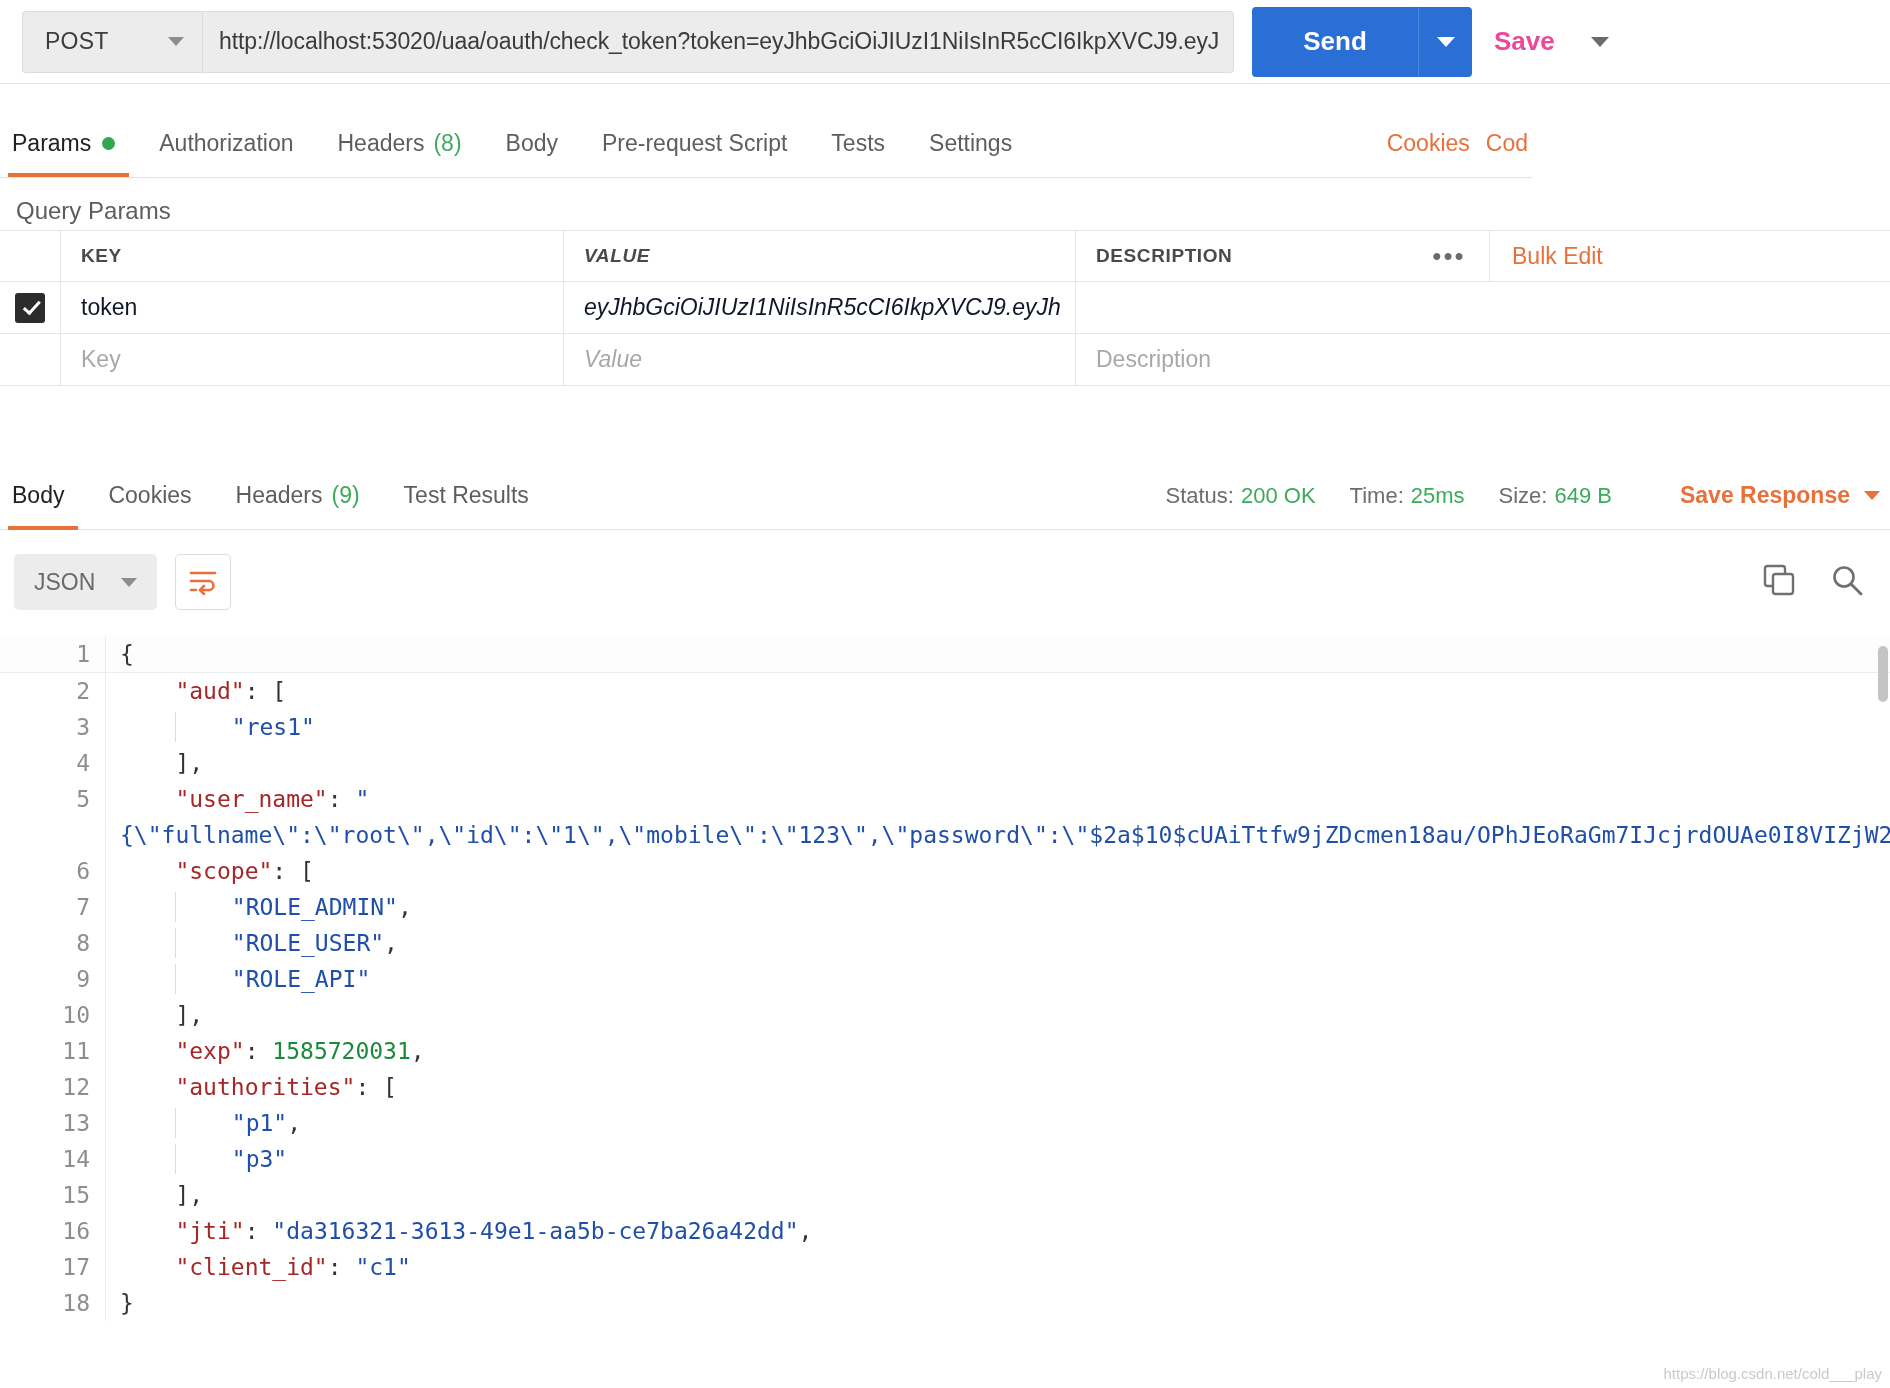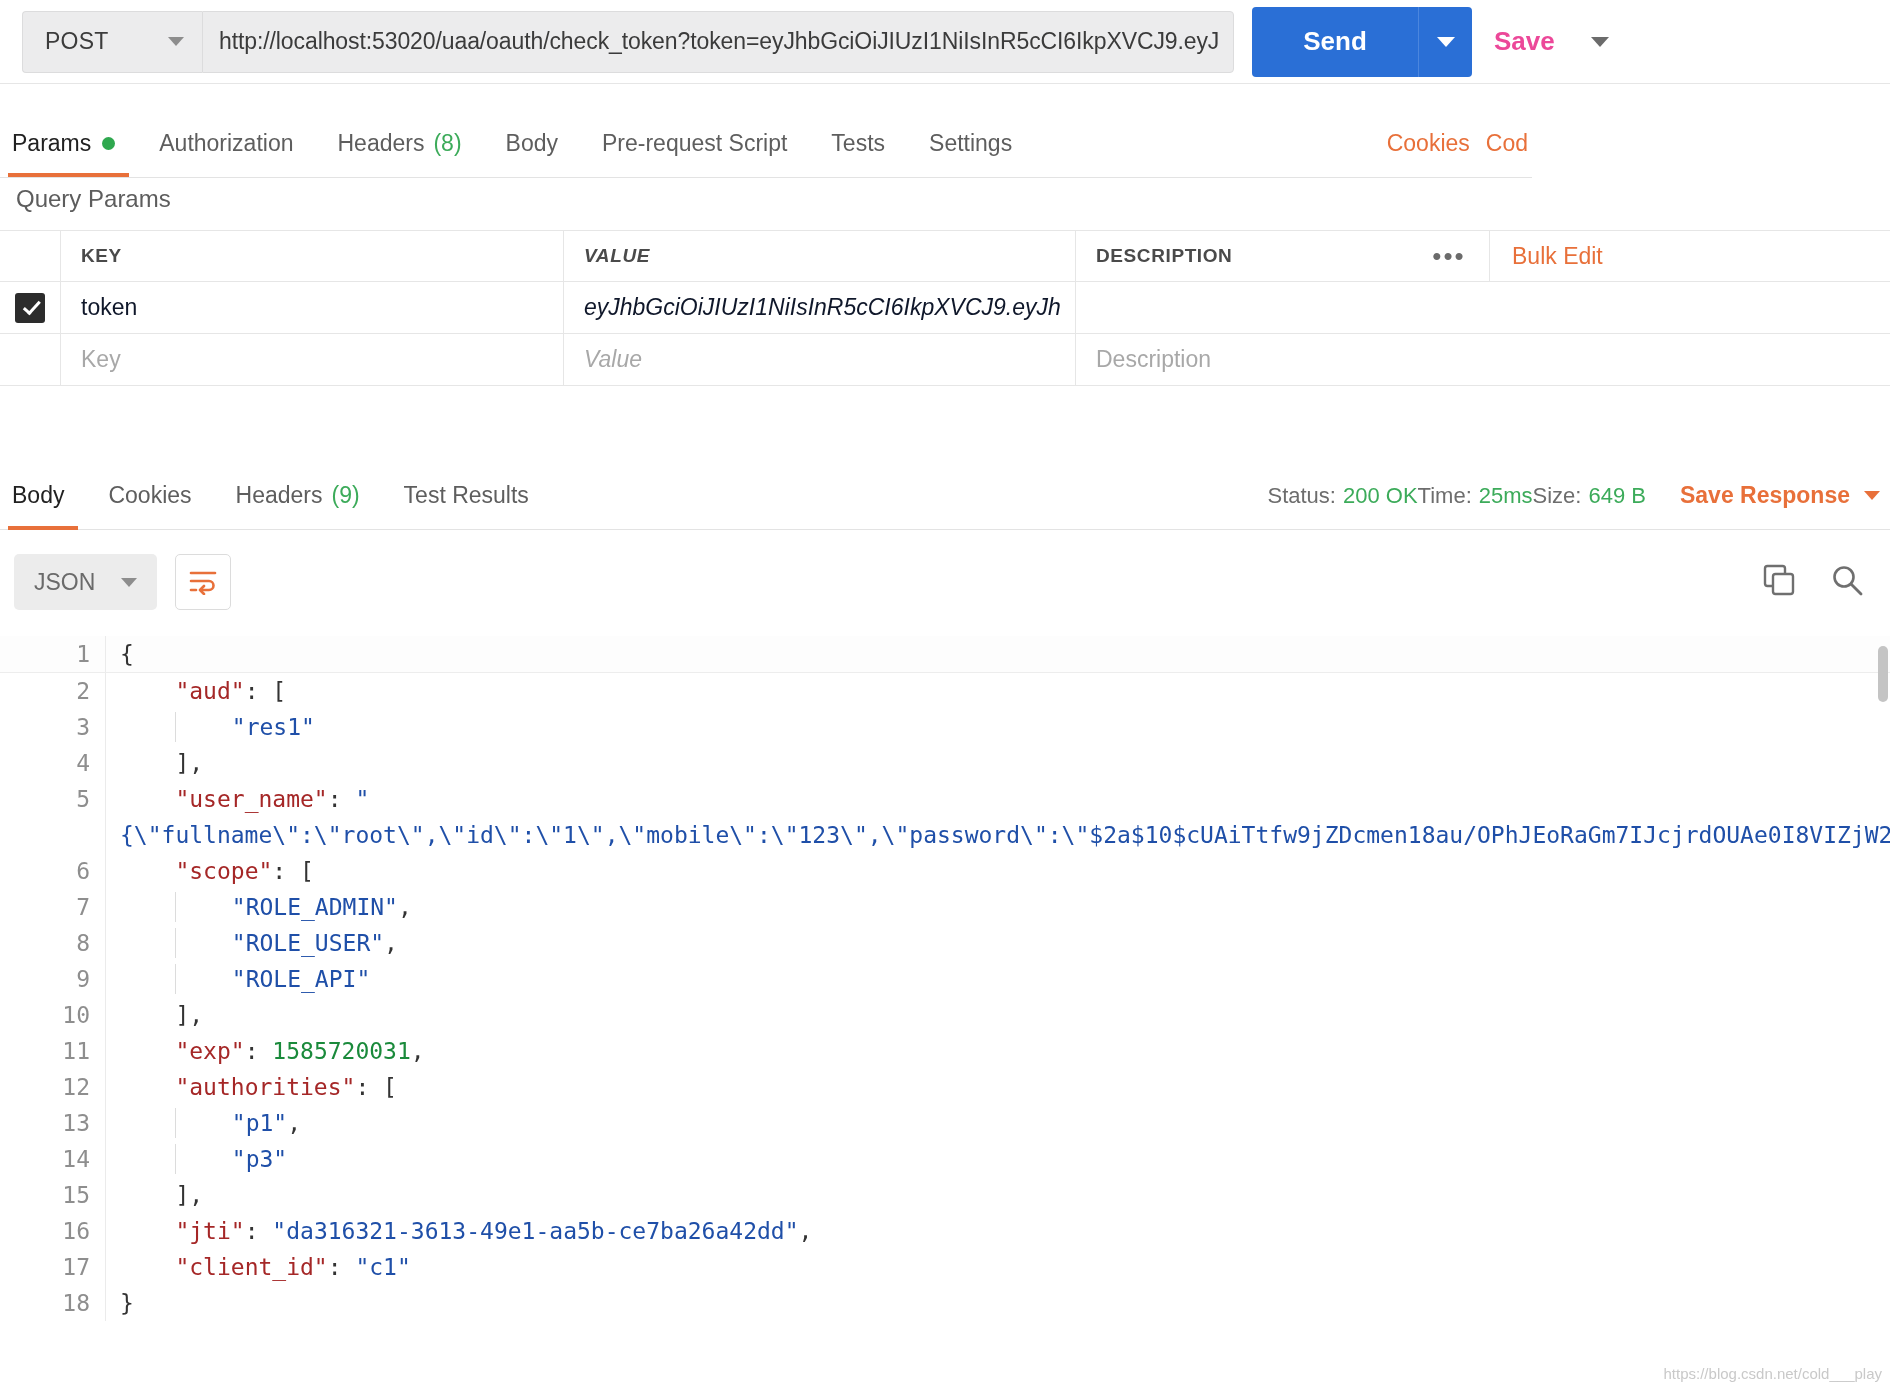--- a/index.html
+++ b/index.html
@@ -88,21 +88,21 @@
   }
   .count-green { color: #3cab5a; margin-left: 9px; }
   .tabs-right {
     margin-left: auto; display: flex; align-items: center; height: 68px;
     padding-right: 4px; gap: 16px;
   }
   .link-orange { color: #e8703a; font-size: 23px; cursor: pointer; white-space: nowrap; }
 
   
   .qp-title {
-    position: absolute; left: 16px; top: 185px;
+    position: absolute; left: 16px; top: 197px;
     font-size: 24px; color: #5d5d5d;
   }
   .params-table {
     position: absolute; left: 0; top: 230px; width: 1890px;
   }
   .ptr { display: flex; width: 1890px; border-bottom: 1px solid #e6e6e6; }
   .ptr.head { border-top: 1px solid #e6e6e6; background: #fff; }
   .cell-check {
     width: 60px; flex: none; display: flex; align-items: center;
     justify-content: center;
@@ -139,21 +139,21 @@
     cursor: pointer; border-left: 1px solid #e6e6e6; padding-left: 22px;
   }
 
   
   .resp-tabs {
     position: absolute; left: 0; top: 462px; width: 1890px; height: 68px;
     border-bottom: 1px solid #e3e3e3; display: flex; align-items: center;
   }
   .resp-tabs .rtab { height: 68px; }
   .meta {
-    margin-left: auto; display: flex; align-items: center; 
+    margin-left: auto; display: flex; align-items: center; gap: 34px;
     padding-right: 10px; font-size: 22px; color: #6d6d6d; white-space: nowrap;
   }
   .meta b { color: #3cab5a; font-weight: normal; margin-left: 7px; }
   .save-resp {
     color: #e8703a; font-size: 23px; font-weight: bold; margin-left: 34px;
     display: flex; align-items: center; cursor: pointer;
   }
   .save-resp i {
     margin-left: 14px; width: 0; height: 0; border-left: 8px solid transparent;
     border-right: 8px solid transparent; border-top: 9px solid #e8703a; display: block;

